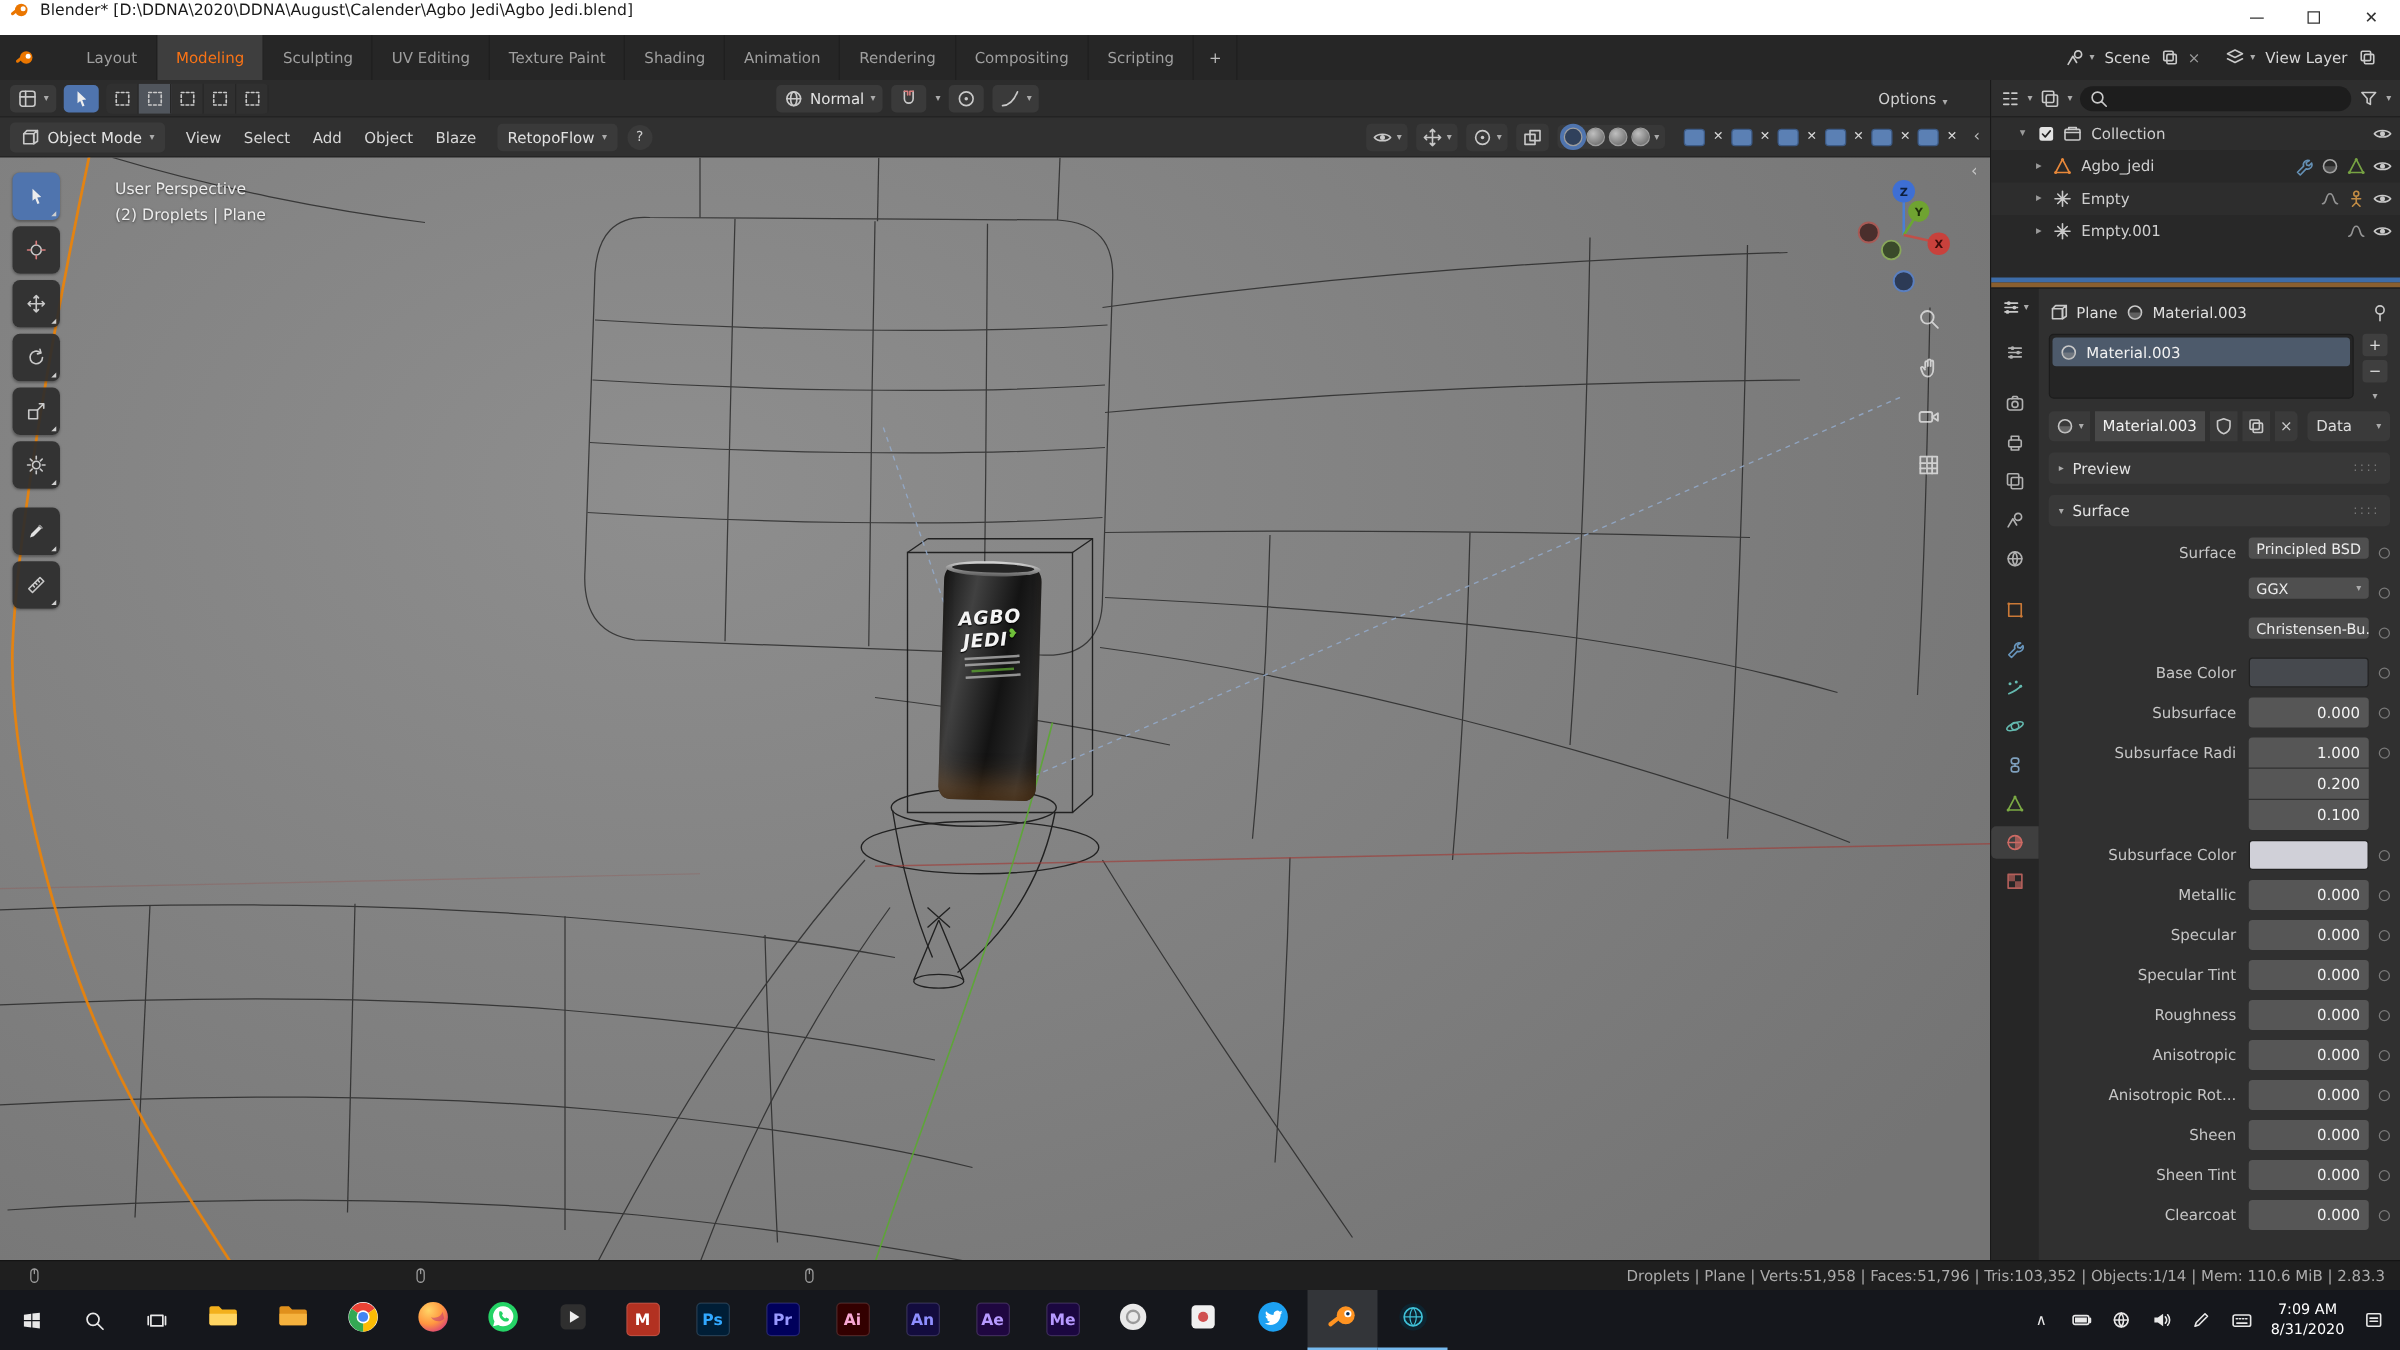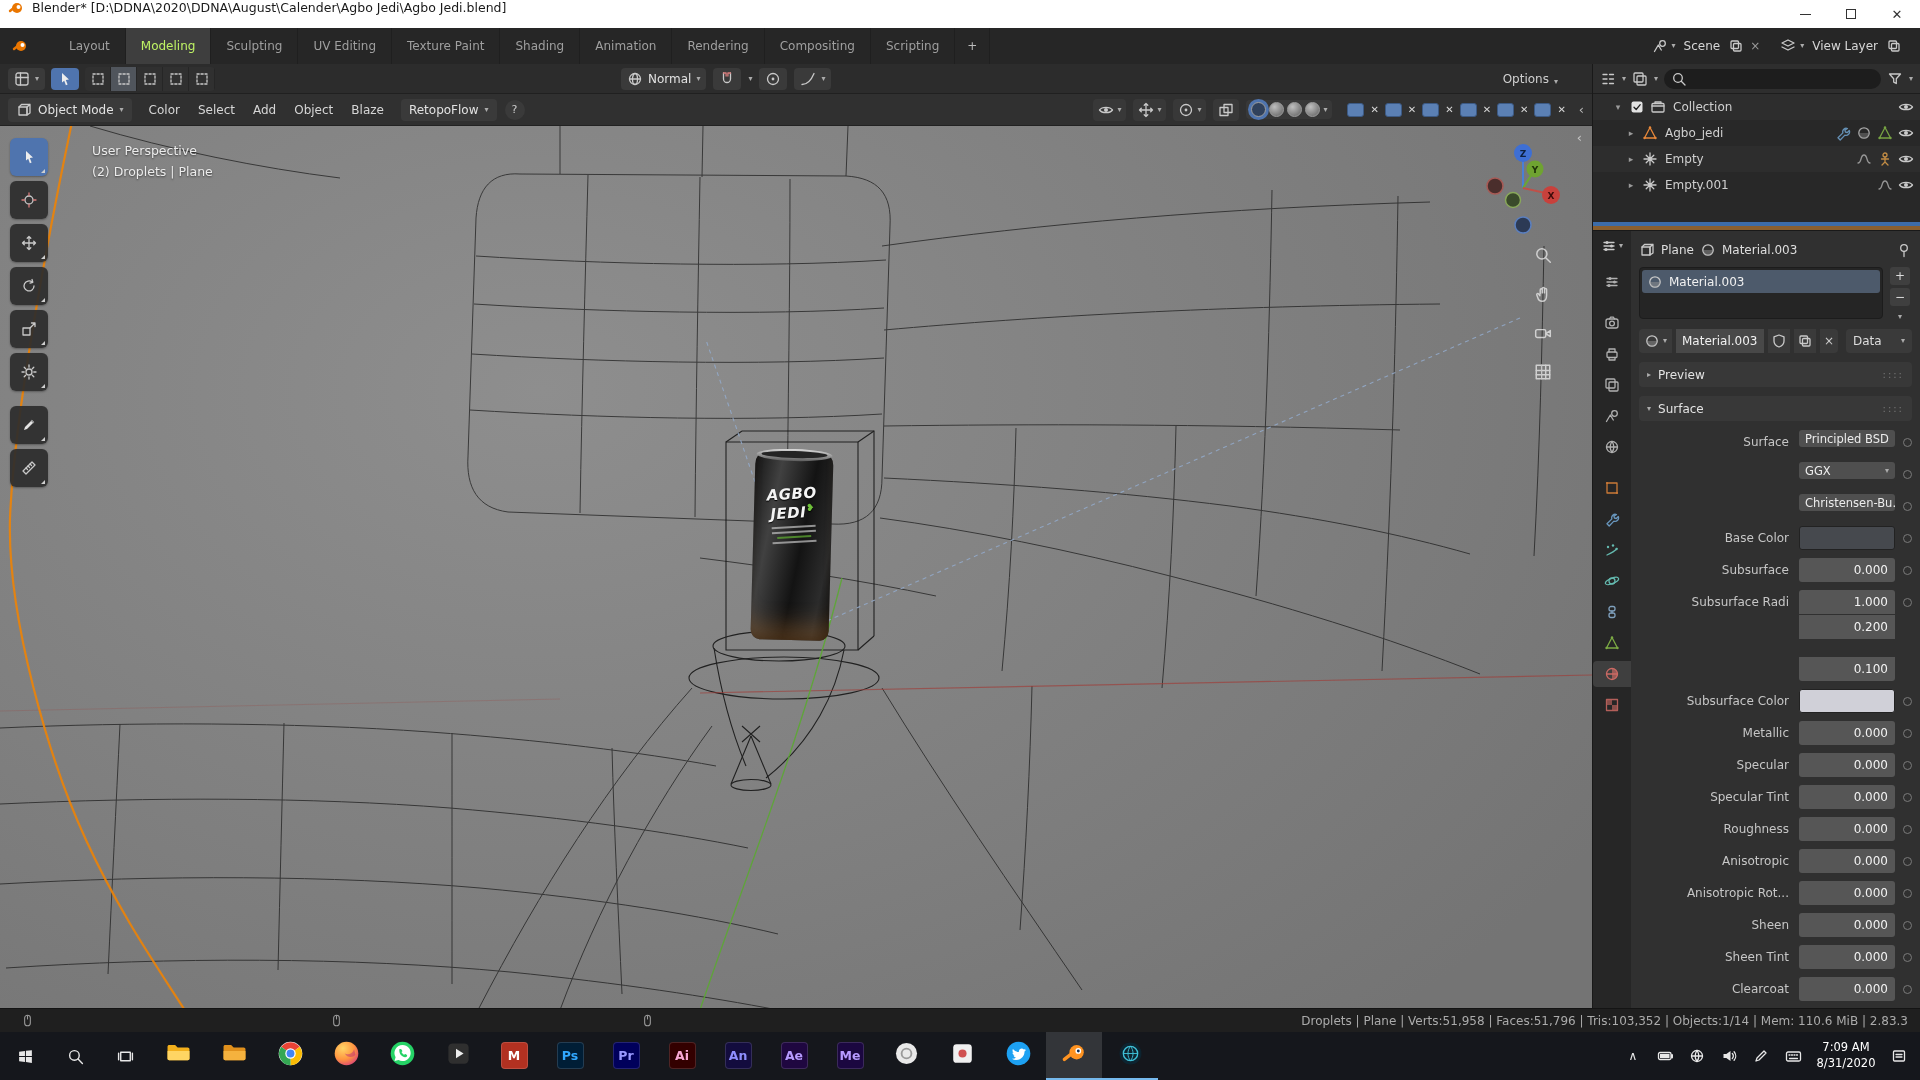--- a/index.html
+++ b/index.html
@@ -14,21 +14,21 @@
   .wbtn{width:46px;height:100%;display:flex;align-items:center;justify-content:center;color:#333;font-size:13px}
   .wbtn .ming{width:11px;height:1px;background:#333}
   .wbtn .maxg{width:10px;height:10px;border:1px solid #333}
   
   .topbar{position:absolute;left:0;top:28px;width:1920px;height:36px;background:#262626;display:flex;align-items:stretch}
   .blogo{display:flex;align-items:center;padding:0 10px 0 12px}
   .menubar{display:flex;align-items:center}
   .menubar .mitem{padding:0 11px;color:#d6d6d6;display:flex;align-items:center;height:100%}
   .wstabs{display:flex;align-items:stretch;margin-left:16px}
   .wtab{display:flex;align-items:center;padding:0 15px;color:#9f9f9f;border-right:1px solid #1f1f1f}
-  .wtab.active{background:#3e3e3e;color:#bef264}
+  .wtab.active{background:#3e3e3e;color:#f97316}
   .wtab.plus{color:#bbb;padding:0 12px}
   .tb-spacer{flex:1}
   .scenewidget{display:flex;align-items:center;gap:4px;padding:0 10px}
   .twlabel{color:#d6d6d6;margin:0 4px}
   .xgl{color:#9a9a9a;font-size:12px;margin-left:2px}
   
   .leftcol{position:absolute;left:0;top:64px;width:1592px;height:944px;display:flex;flex-direction:column}
   .rightcol{position:absolute;left:1592px;top:64px;width:328px;height:944px;display:flex;flex-direction:column;background:#282828;border-left:1px solid #191919}
   
   .toolsettings{height:30px;background:#2c2c2c;display:flex;align-items:center;gap:6px;padding:0 8px;border-bottom:1px solid #202020}
@@ -116,21 +116,21 @@
   .dbx{width:18px;height:24px;background:#3a3a3a;border-radius:0 4px 4px 0;display:flex;align-items:center;justify-content:center;color:#ccc}
   .dbdata{width:66px;height:24px;background:#3a3a3a;border-radius:4px;display:flex;align-items:center;justify-content:space-between;padding:0 7px;margin-left:4px;color:#ddd}
   .panelhdr{height:25px;background:#383838;border-radius:4px;display:flex;align-items:center;gap:7px;padding:0 8px;margin-top:9px;color:#e3e3e3}
   .panelhdr .dots{margin-left:auto;color:#777;letter-spacing:2px;font-size:10px}
   .prows{margin-top:9px;display:flex;flex-direction:column;gap:8px}
   .prow{display:flex;align-items:flex-start;min-height:24px}
   .plabel{flex:1;text-align:right;padding-right:10px;color:#c6c6c6;line-height:24px;white-space:nowrap;overflow:hidden}
   .pfieldwrap{width:96px;display:flex;flex-direction:column}
   .pslider{height:24px;background:#565656;border-radius:3px;color:#f2f2f2;text-align:right;padding:5px 7px 0 0}
   .pslider.first{border-radius:3px 3px 0 0;margin-bottom:1px}
-  .pslider.mid{border-radius:0;margin-bottom:18px}
+  .pslider.mid{border-radius:0;margin-bottom:1px}
   .pslider.last{border-radius:0 0 3px 3px}
   .pcolor{height:24px;border-radius:3px;border:1px solid #222}
   .pdrop,.pbtn{height:17px;background:#4f4f4f;border-radius:3px;display:flex;align-items:center;justify-content:space-between;padding:0 6px;color:#ececec;white-space:nowrap;overflow:hidden;font-size:11.5px}
   .pdec{width:9px;height:9px;border:1.5px solid #7a7a7a;border-radius:50%;margin:8px 0 0 8px}
   
   .statusbar{position:absolute;left:0;top:1008px;width:1920px;height:24px;background:#1f1f1f;border-top:1px solid #141414}
   .mouseic{position:absolute;top:4px}
   .sbtext{position:absolute;right:12px;top:5px;color:#ababab}
   
   .taskbar{position:absolute;left:0;top:1032px;width:1920px;height:48px;background:#15171c;display:flex;align-items:stretch}
@@ -320,21 +320,21 @@
         <span class="ic">
             <svg width="16" height="16" viewBox="0 0 16 16" fill="none" stroke="#c9c9c9" stroke-width="1.3" stroke-linecap="round" stroke-linejoin="round">
               <rect x="3" y="5" width="8" height="8"></rect>
               <path d="M3 5l2.5-2.5H14V11l-3 2M11 5l3-2.5M11 13V5"></path>
             </svg>
           </span>
         <span>Object Mode</span>
         <span class="chev">▾</span>
       </div>
       <div class="vpmenus">
-          <span class="mitem">Color</span>
+          <span class="mitem">View</span>
           <span class="mitem">Select</span>
           <span class="mitem">Add</span>
           <span class="mitem">Object</span>
           <span class="mitem">Blaze</span>
         </div>
       <div class="hbtn">
         <span>RetopoFlow</span>
           <span class="chev">▾</span>
       </div>
       <div class="qbtn">?</div>

